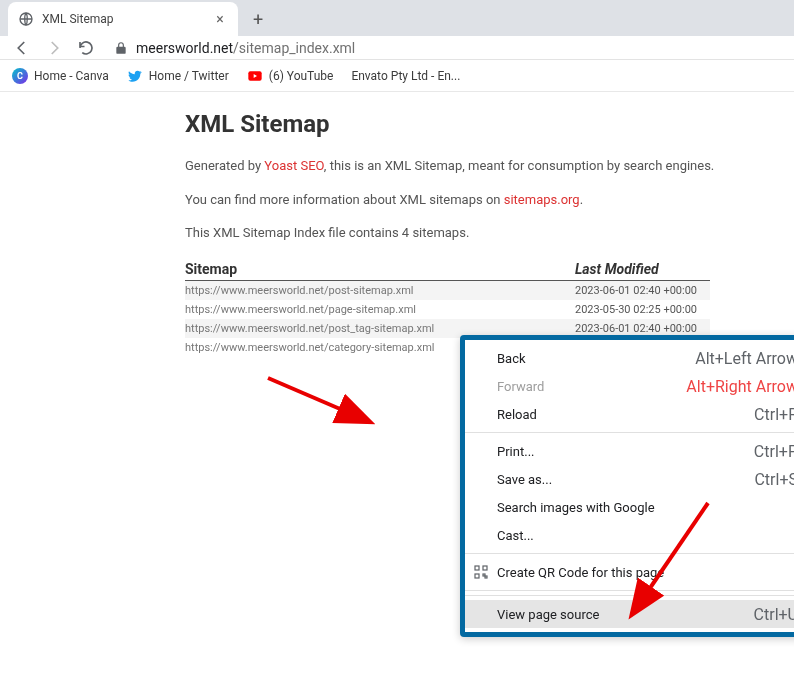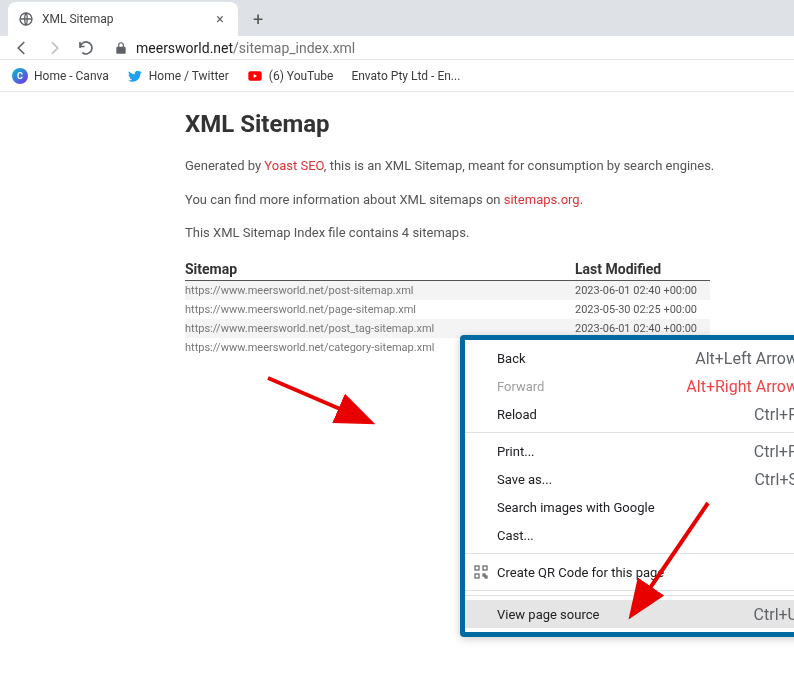--- a/index.html
+++ b/index.html
@@ -151,21 +151,21 @@
     }
     .st-header {
       display: flex;
       font-size: 14px;
       font-weight: 700;
       color: #333;
       border-bottom: 1px solid #555;
       padding-bottom: 3px;
     }
     .st-header .col1 { width: 390px; }
-    .st-header .col2 { flex: 1; }
+    .st-header .col2 { flex: 1; font-style: italic; }
     .st-row {
       display: flex;
       font-size: 11px;
       color: #555;
       padding: 3px 0;
     }
     .st-row:nth-child(even) { background: #f4f4f4; }
     .st-row .col1 { width: 390px; color: #777; }
     .st-row .col2 { flex: 1; color: #555; }
     

